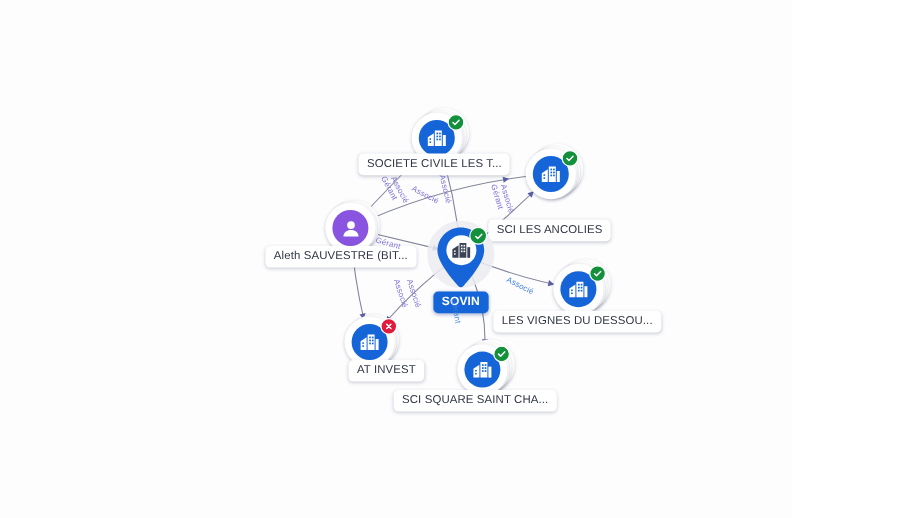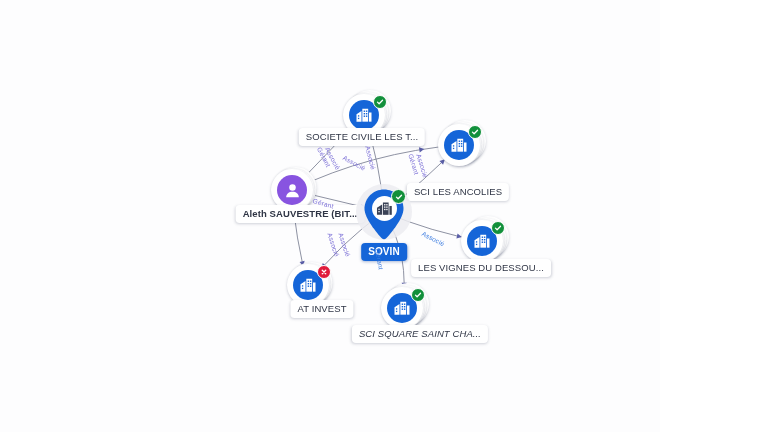--- a/index.html
+++ b/index.html
@@ -246,21 +246,21 @@
           <div class="stack-card c3"></div>
           <div class="stack-card c0"></div>
           <div class="icon-disc person">
             <svg width="21" height="21" viewBox="0 0 24 24" fill="none">
               <circle cx="12" cy="8.6" r="3.7" fill="#ffffff"></circle>
               <path d="M4.8 19.6c0-3.9 3.2-6.2 7.2-6.2s7.2 2.3 7.2 6.2H4.8Z" fill="#ffffff"></path>
             </svg>
           </div>
         </div>
       </div>
-      <div class="node-label" style="left: 300px; top: 205px; font-weight: bold;">Aleth SAUVESTRE (BIT...</div>
+      <div class="node-label" style="left: 284px; top: 205px;">Aleth SAUVESTRE (BIT...</div>
       <div class="node" style="left: 482px; top: 241px;">
         <div class="node-stack">
           <div class="stack-card c1"></div>
           <div class="stack-card c2"></div>
           <div class="stack-card c3"></div>
           <div class="stack-card c0"></div>
           <div class="icon-disc">
             <svg width="20" height="20" viewBox="0 0 24 24" fill="none">
               <path d="M3 20V11.2L9 7.2V20H3Z" fill="#ffffff"></path>
               <path d="M10 20V4.5L17 4.5V20H10Z" fill="#ffffff"></path>
@@ -332,21 +332,21 @@
               <rect x="18" y="9" width="3" height="11" fill="#ffffff"></rect>
             </svg>
           </div>
           <div class="badge ok">
             <svg width="8" height="8" viewBox="0 0 12 12" fill="none">
               <path d="M2.2 6.2 4.7 8.7 9.8 3.4" stroke="#ffffff" stroke-width="1.9" stroke-linecap="round" stroke-linejoin="round"></path>
             </svg>
           </div>
         </div>
       </div>
-      <div class="node-label" style="left: 420px; top: 325px; font-style: italic;">SCI SQUARE SAINT CHA...</div>
+      <div class="node-label" style="left: 396px; top: 325px;">SCI SQUARE SAINT CHA...</div>
       <div class="node" style="left: 384px; top: 212px;">
         <div class="pin-halo"></div>
         <div class="pin-wrap">
           <svg class="pin-shape" viewBox="0 0 42 52" fill="none">
             <path d="M21 1.5c-10.8 0-19.5 8.6-19.5 19.2 0 9.7 12.3 24.1 17.3 29.6 1.2 1.3 3.2 1.3 4.4 0 5-5.5 17.3-19.9 17.3-29.6C40.5 10.1 31.8 1.5 21 1.5Z" fill="#1565d8"></path>
           </svg>
           <div class="pin-inner">
             <svg width="19" height="19" viewBox="0 0 24 24" fill="none">
               <path d="M2.5 20V11L9 6.8V20H2.5Z" fill="#3a4256"></path>
               <path d="M10 20V4.4H17.2V20H10Z" fill="#3a4256"></path>

